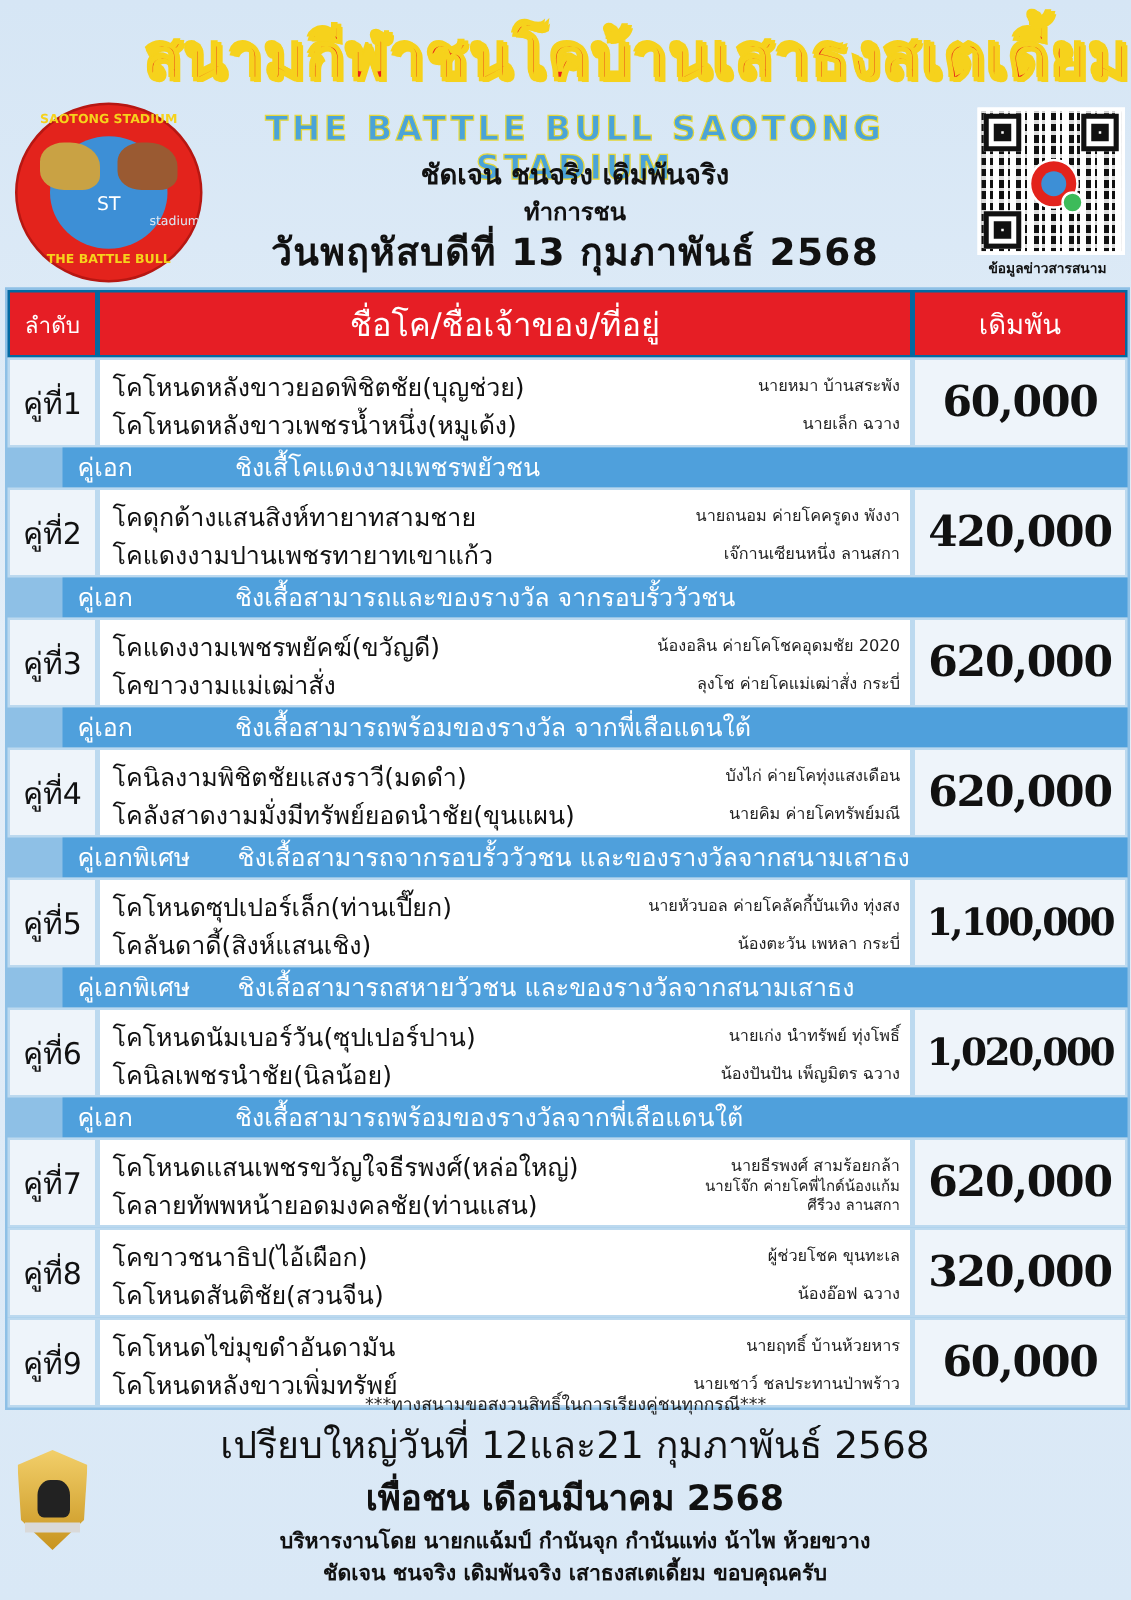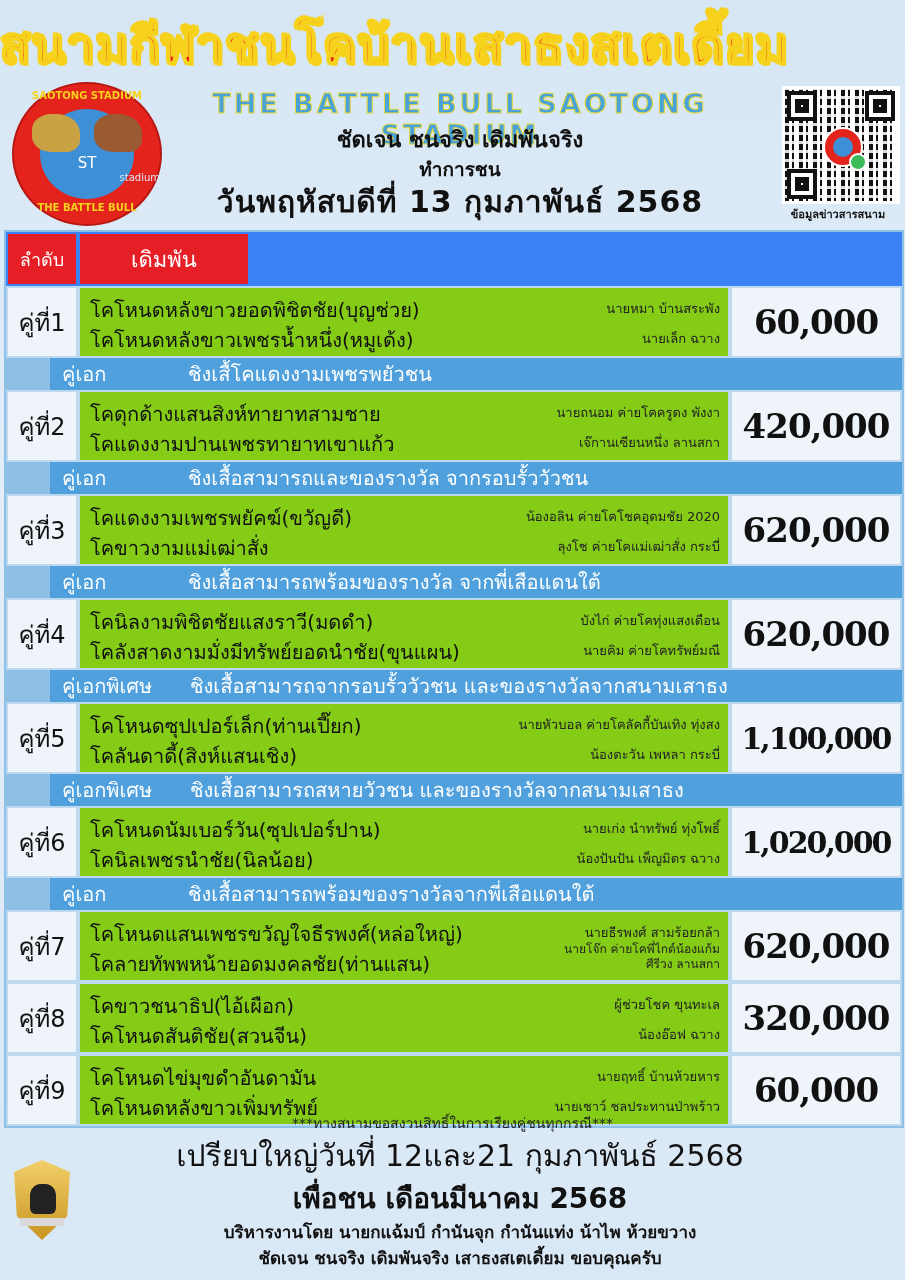--- a/index.html
+++ b/index.html
@@ -6,21 +6,21 @@
   body {
     width: 905px; height: 1280px; overflow: hidden;
     background: #dbe9f6;
     font-family: "DejaVu Sans", sans-serif;
     position: relative;
   }
   .page { position: absolute; inset: 0; background: linear-gradient(#d6e6f5, #e3eef8 40%, #d9e8f6); }
 
   
   .main-title {
-    position: absolute; left: 0; top: 6px; width: 905px; text-align: left;
+    position: absolute; left: 0; top: 6px; width: 905px; text-align: right;
     font-family: "DejaVu Sans", sans-serif; font-weight: bold;
     font-size: 50px; letter-spacing: 1px; color: #e8201b;
     -webkit-text-stroke: 2px #f6d21c;
     text-shadow: 0 0 2px #f6d21c, 2px 2px 0 #f6d21c, -2px -2px 0 #f6d21c;
     white-space: nowrap;
   }
   .en-title {
     position: absolute; left: 150px; top: 88px; width: 620px; text-align: center;
     font-family: "DejaVu Sans", sans-serif; font-weight: bold; font-size: 27px;
     color: #4aa3d8; letter-spacing: 3px;
@@ -73,29 +73,29 @@
   .qr-logo { position: absolute; left: 38px; top: 38px; width: 36px; height: 36px; border-radius: 50%; background: #e3231c; border: 2px solid #fff; }
   .qr-logo::after { content: ""; position: absolute; left: 8px; top: 8px; width: 20px; height: 20px; border-radius: 50%; background: #3d8fd6; }
   .qr-badge { position: absolute; left: 64px; top: 64px; width: 14px; height: 14px; border-radius: 50%; background: #3dbb5a; border: 2px solid #fff; z-index: 2; }
   .qr-caption { position: absolute; left: 776px; top: 205px; width: 124px; text-align: center; font-weight: bold; font-size: 11px; color: #111; }
 
   
   .table {
     position: absolute; left: 4px; top: 230px; width: 896px;
     border: 2px solid #8ec0e6; background: #8ec0e6;
   }
-  .hdr { display: flex; height: 50px; gap: 4px; background: #3b82f6; padding: 2px; }
+  .hdr { display: flex; height: 50px; gap: 4px; background: #0369a1; padding: 2px; }
   .hdr div { background: #e61e25; color: #fff; display: flex; align-items: center; justify-content: center; }
   .hdr .c1 { width: 68px; font-size: 18px; }
   .hdr .c2 { flex: 1; font-size: 26px; }
   .hdr .c3 { width: 168px; font-size: 22px; }
 
   .row { display: flex; gap: 4px; background: #bcd9ef; padding: 2px; height: 72px; box-sizing: border-box; }
   .row .no { width: 68px; background: #eef4fa; display: flex; align-items: center; justify-content: center; font-size: 24px; color: #111; }
-  .row .names { flex: 1; background: #84cc16; position: relative; }
+  .row .names { flex: 1; background: #ffffff; position: relative; }
   .row .bet { width: 168px; background: #eef4fa; display: flex; align-items: center; justify-content: center; font-family: "DejaVu Serif", serif; font-weight: bold; font-size: 34px; color: #111; letter-spacing: -1px; }
   .row .bet.long { font-size: 30px; letter-spacing: -2px; }
   .bull { position: absolute; left: 10px; font-size: 20px; color: #111; white-space: nowrap; }
   .bull.b1 { top: 6px; } .bull.b2 { top: 36px; }
   .owner { position: absolute; right: 8px; font-size: 13px; color: #222; white-space: nowrap; text-align: right; }
   .owner.o1 { top: 10px; } .owner.o2 { top: 40px; }
   .owner.o2.two { top: 30px; line-height: 15px; font-size: 12px; }
 
   .band {
     height: 32px; background: #4fa0dc; display: flex; align-items: center;
@@ -146,20 +146,21 @@
     <div class="qr-corner tr"></div>
     <div class="qr-corner bl"></div>
     <div class="qr-logo"></div>
     <div class="qr-badge"></div>
   </div>
   <div class="qr-caption">ข้อมูลข่าวสารสนาม</div>
 
   <div class="table">
     <div class="hdr">
       <div class="c1">ลำดับ</div>
+      <div class="c2">ชื่อโค/ชื่อเจ้าของ/ที่อยู่</div>
       <div class="c3">เดิมพัน</div>
     </div>
 
     <div class="row">
       <div class="no">คู่ที่1</div>
       <div class="names">
         <span class="bull b1">โคโหนดหลังขาวยอดพิชิตชัย(บุญช่วย)</span>
         <span class="owner o1">นายหมา  บ้านสระพัง</span>
         <span class="bull b2">โคโหนดหลังขาวเพชรน้ำหนึ่ง(หมูเด้ง)</span>
         <span class="owner o2">นายเล็ก ฉวาง</span>

